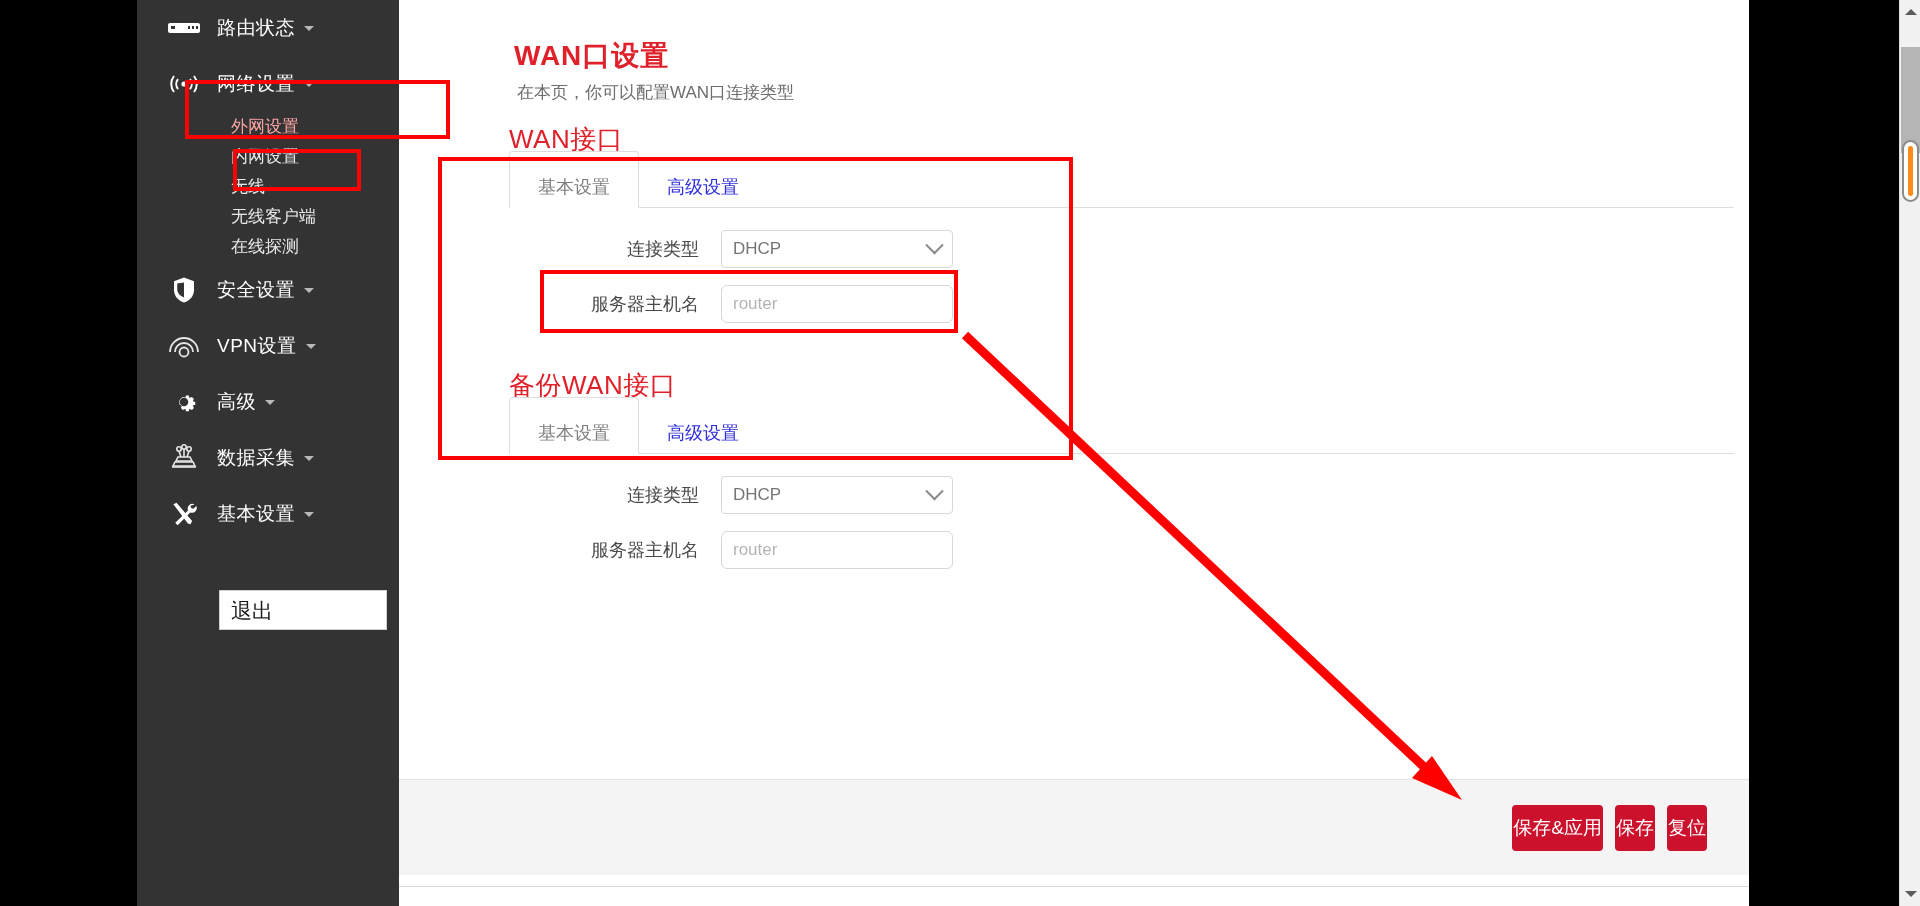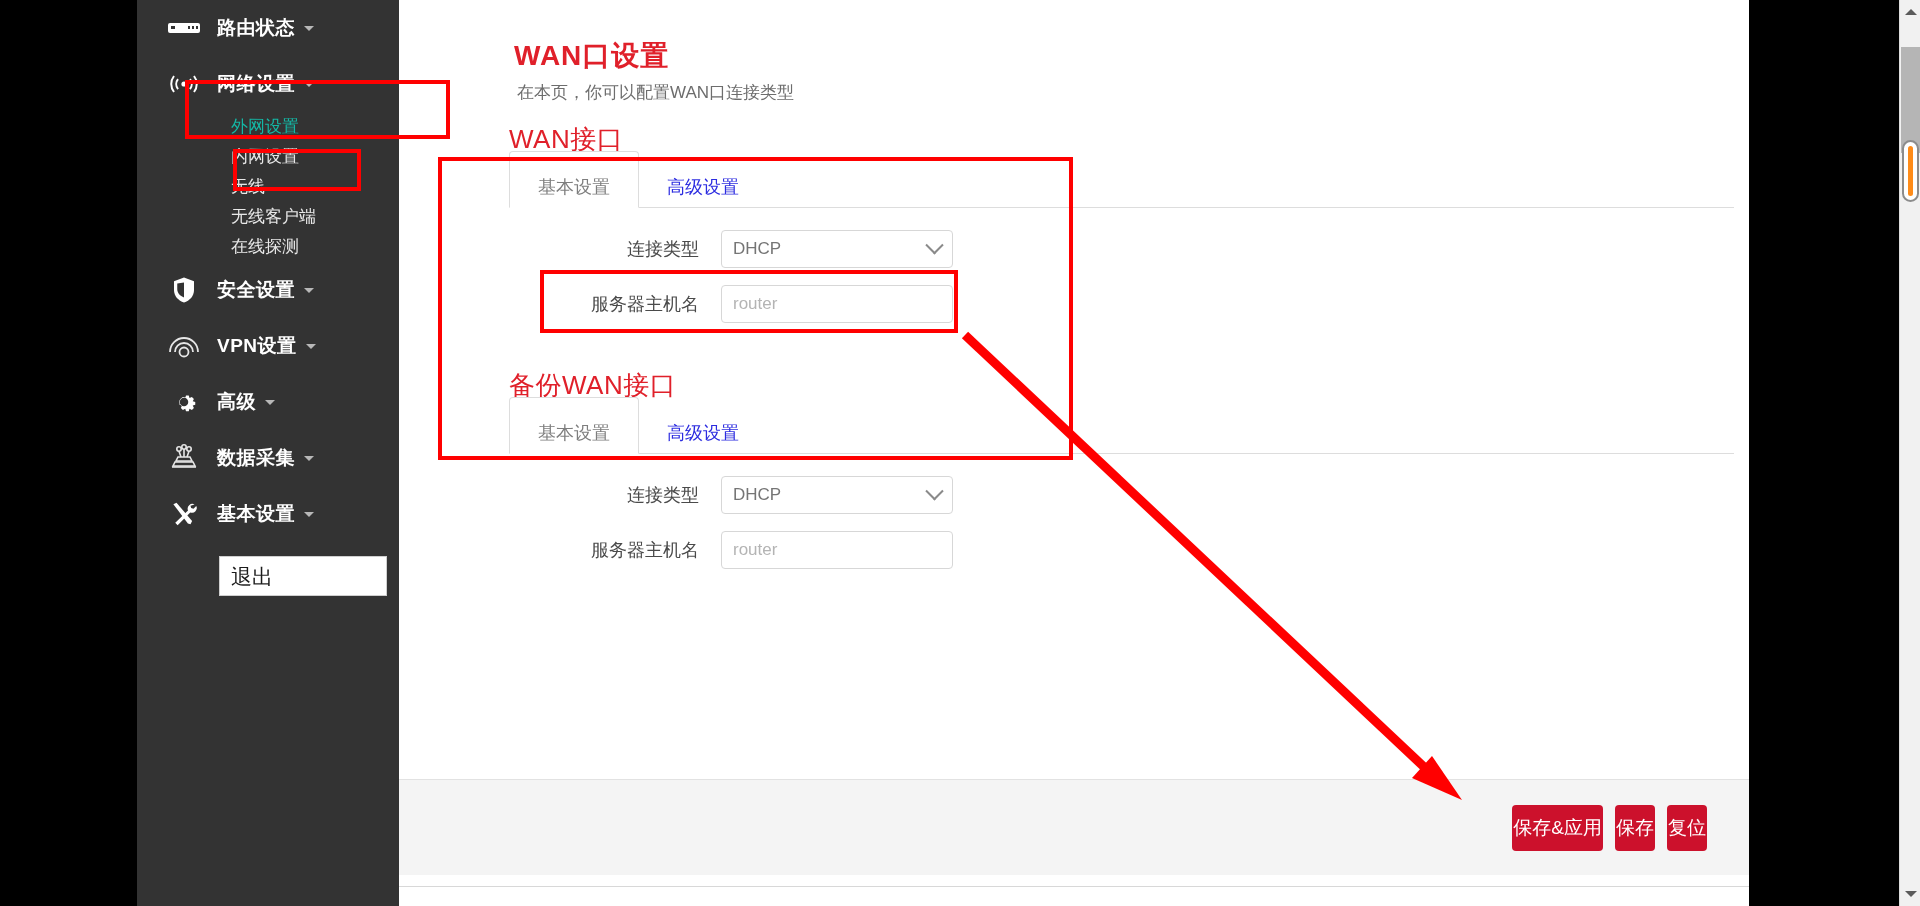--- a/index.html
+++ b/index.html
@@ -15,46 +15,47 @@
 
   
   .sidebar{
     position:absolute;left:137px;top:0;width:262px;height:906px;
     background:#333333;
   }
   .nav{position:absolute;left:0;top:0;width:262px;}
   .nav-top{
     position:relative;display:flex;align-items:center;
     height:56px;padding-left:28px;box-sizing:border-box;
-    color:#ffffff;font-size:19px;font-weight:bold;
+    color:#ffffff;font-size:19px;font-weight:normal;
     white-space:nowrap;cursor:pointer;
   }
   .nav-top .ic{
     width:38px;height:28px;margin-right:14px;flex:0 0 38px;
     display:flex;align-items:center;justify-content:center;
   }
   .nav-top .lbl{letter-spacing:.5px;}
   .caret{
     display:inline-block;margin-left:9px;
     width:0;height:0;border-left:5px solid transparent;
     border-right:5px solid transparent;border-top:5px solid #b8b8b8;
     vertical-align:middle;
   }
   .subitem{
     display:block;height:30px;line-height:30px;
     padding-left:94px;box-sizing:border-box;
     color:#e8e8e8;font-size:17px;cursor:pointer;white-space:nowrap;
   }
-  .subitem.active{color:#14b8a6;}
+  .subitem.active{color:#fca5a5;}
   .logout-wrap{padding-left:82px;padding-top:14px;}
   .logout{
     display:block;width:168px;height:40px;line-height:40px;
     background:#ffffff;color:#1b1b1b;border:1px solid #cfcfcf;
     font-size:21px;text-align:left;padding-left:11px;box-sizing:border-box;
     cursor:pointer;
+    margin-top:34px;
   }
 
   
   .main{
     position:absolute;left:399px;top:0;width:1350px;height:890px;
     background:#ffffff;overflow:hidden;
   }
   .page-head{padding:40px 0 0 115px;}
   .page-title{
     color:#e0202a;font-size:28px;font-weight:bold;margin:0;line-height:1.15;
@@ -86,21 +87,21 @@
     width:160px;text-align:right;padding-right:22px;box-sizing:border-box;
     color:#4a4a4a;font-size:18px;margin-left:52px;
   }
   .ctrl{
     width:232px;height:38px;box-sizing:border-box;
     border:1px solid #d7d7d7;border-radius:4px;background:#fff;
     font-size:17px;color:#757575;
     padding:0 11px;line-height:36px;position:relative;
   }
   .ctrl.select{display:flex;align-items:center;justify-content:space-between;cursor:pointer;}
-  .ctrl.input{color:#b4b4b4;cursor:text;}
+  .ctrl.input{color:#b4b4b4;cursor:text;border-radius:6px;}
   .chev{
     width:11px;height:11px;border-right:2px solid #8a8a8a;border-bottom:2px solid #8a8a8a;
     transform:rotate(45deg) translate(-3px,-3px);flex:0 0 11px;
   }
 
   
   .footer{
     position:absolute;left:399px;top:779px;width:1350px;height:96px;
     background:#f4f4f4;border-top:1px solid #e2e2e2;box-sizing:border-box;
   }

